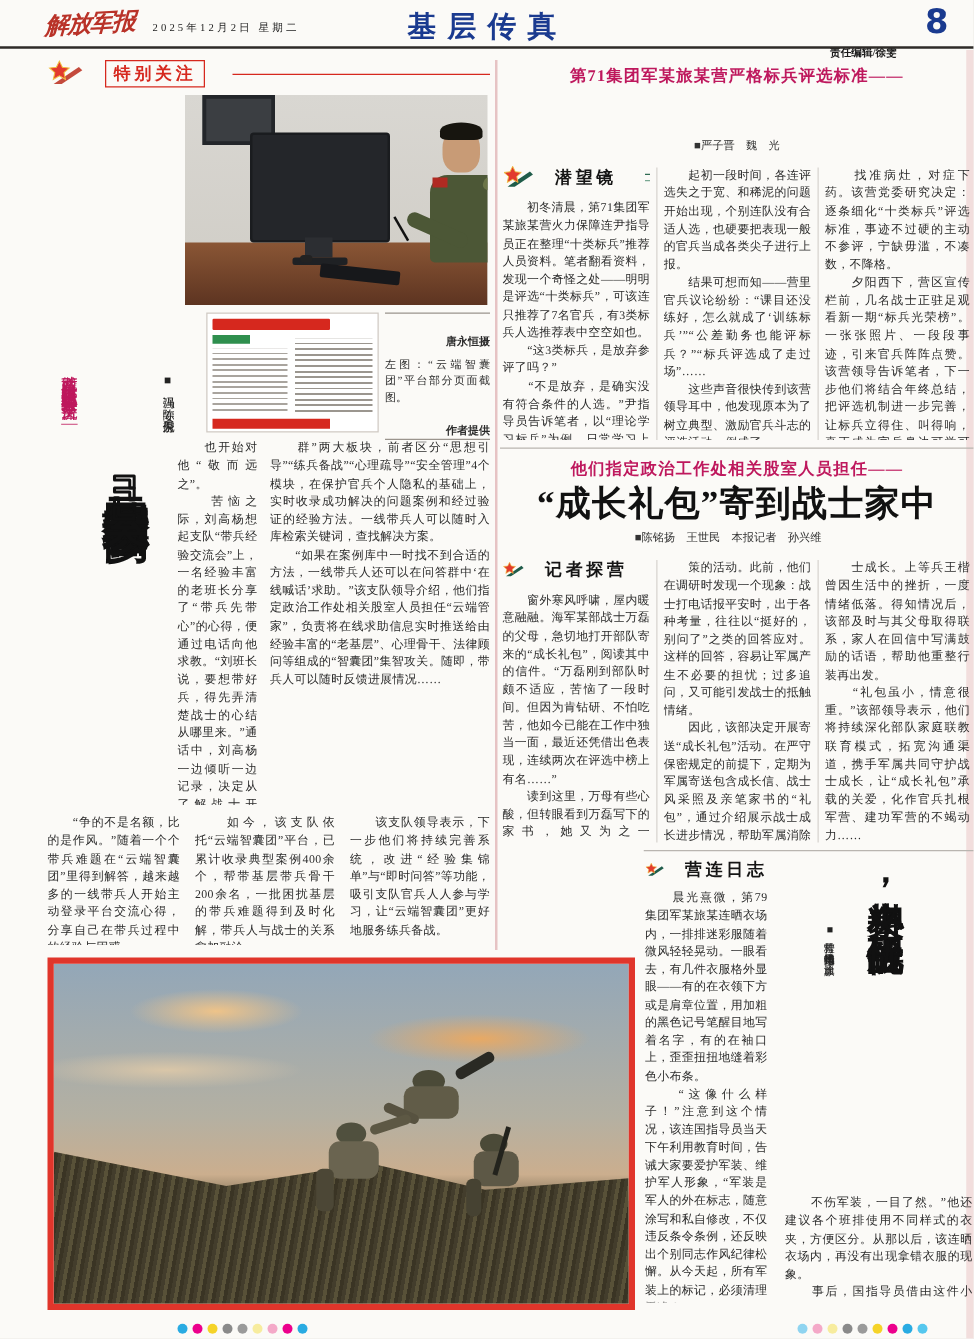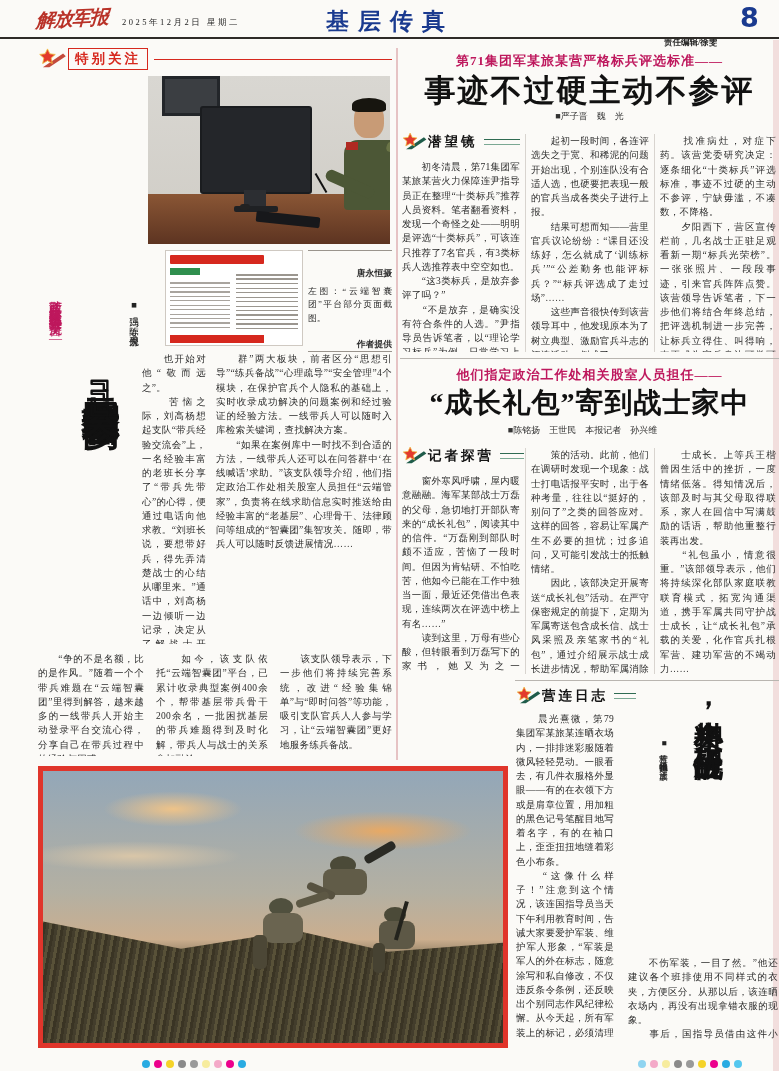--- a/index.html
+++ b/index.html
@@ -7,21 +7,21 @@
          font-family:"Liberation Serif","DejaVu Serif",serif;color:#222;}
   .abs{position:absolute;}
   .txt{white-space:pre-line;text-align:justify;font-size:9.5px;line-height:1.5;color:#2b2b2b;
        letter-spacing:.3px;overflow:hidden;}
   .v{writing-mode:vertical-rl;text-orientation:upright;}
   .hairline{background:#b9b5b0;}
   .kicker{font-weight:bold;text-align:center;font-size:13px;color:#be185d;letter-spacing:1px;}
   .headline-sans{font-family:"DejaVu Sans","Liberation Sans",sans-serif;font-weight:900;color:#111;
        text-align:center;}
   .byline{text-align:center;font-size:9px;color:#333;}
-  .badge{display:flex;align-items:center;gap:0;}
+  .badge{display:flex;align-items:center;gap:16px;}
   .badge .label{font-family:"DejaVu Sans","Liberation Sans",sans-serif;font-weight:bold;
        font-size:13.5px;color:#151515;letter-spacing:3px;white-space:nowrap;}
   .badge .rule{flex:1;height:4px;border-top:1.4px solid #2f6b52;border-bottom:1px solid #7aa893;margin-left:6px;}
   .dot{display:inline-block;width:8px;height:8px;border-radius:50%;margin-right:4px;}
   .colrule{width:1px;background:#d8d4cf;}
   .capline{font-size:8.8px;line-height:1.55;text-align:justify;color:#2b2b2b;}
   .credit{font-weight:bold;text-align:right;margin-top:12px;}
   svg{display:block;}
 </style>
 </head>
@@ -90,21 +90,20 @@
 　　苦恼之际，刘高杨想起支队“带兵经验交流会”上，一名经验丰富的老班长分享了“带兵先带心”的心得，便通过电话向他求教。“刘班长说，要想带好兵，得先弄清楚战士的心结从哪里来。”通话中，刘高杨一边倾听一边记录，决定从了解战士开始。
 　　随后，刘高杨依照老班长的指导，不再一味指责，并针对战士的实际情况制订了帮带计划，帮助补齐短板。很快，他发现大家对自己的态度有所改善，也逐渐获得了班里战士的认可。</div>
   <div class="abs txt" style="left:216px;top:352px;width:176px;height:292px;">　　群”两大板块，前者区分“思想引导”“练兵备战”“心理疏导”“安全管理”4个模块，在保护官兵个人隐私的基础上，实时收录成功解决的问题案例和经过验证的经验方法。一线带兵人可以随时入库检索关键词，查找解决方案。
 　　“如果在案例库中一时找不到合适的方法，一线带兵人还可以在问答群中‘在线喊话’求助。”该支队领导介绍，他们指定政治工作处相关股室人员担任“云端管家”，负责将在线求助信息实时推送给由经验丰富的“老基层”、心理骨干、法律顾问等组成的“智囊团”集智攻关。随即，带兵人可以随时反馈进展情况……</div>
 
   <div class="abs txt" style="left:38px;top:652px;width:106px;height:104px;">　　“争的不是名额，比的是作风。”随着一个个带兵难题在“云端智囊团”里得到解答，越来越多的一线带兵人开始主动登录平台交流心得，分享自己在带兵过程中的经验与困惑……</div>
   <div class="abs txt" style="left:156px;top:652px;width:112px;height:104px;">　　如今，该支队依托“云端智囊团”平台，已累计收录典型案例400余个，帮带基层带兵骨干200余名，一批困扰基层的带兵难题得到及时化解，带兵人与战士的关系愈加融洽……</div>
   <div class="abs txt" style="left:280px;top:652px;width:112px;height:104px;">　　该支队领导表示，下一步他们将持续完善系统，改进“经验集锦单”与“即时问答”等功能，吸引支队官兵人人参与学习，让“云端智囊团”更好地服务练兵备战。</div>
 
   <div class="abs kicker" style="left:400px;top:52px;width:379px;">第71集团军某旅某营严格标兵评选标准——</div>
-  <div class="abs headline-sans" style="left:400px;top:70px;width:379px;font-size:31px;letter-spacing:2px;">事迹不过硬主动不参评</div>
   <div class="abs byline" style="left:400px;top:110px;width:379px;">■严子晋　魏　光</div>
 
   <div class="abs badge" style="left:402px;top:132px;width:118px;">
     <svg width="26" height="20" viewBox="0 0 32 24">
       <path d="M5 21 L27 6 L30 9 L12 21 Z" fill="#1f5c4a"></path>
       <polygon points="10,1 12.6,6.4 18.5,7 14,11 15.3,16.9 10,13.8 4.7,16.9 6,11 1.5,7 7.4,6.4" fill="#e23a2e" stroke="#f0c040" stroke-width="0.9"></polygon>
     </svg>
     <span class="label">潜望镜</span>
     <span class="rule"></span>
   </div>

